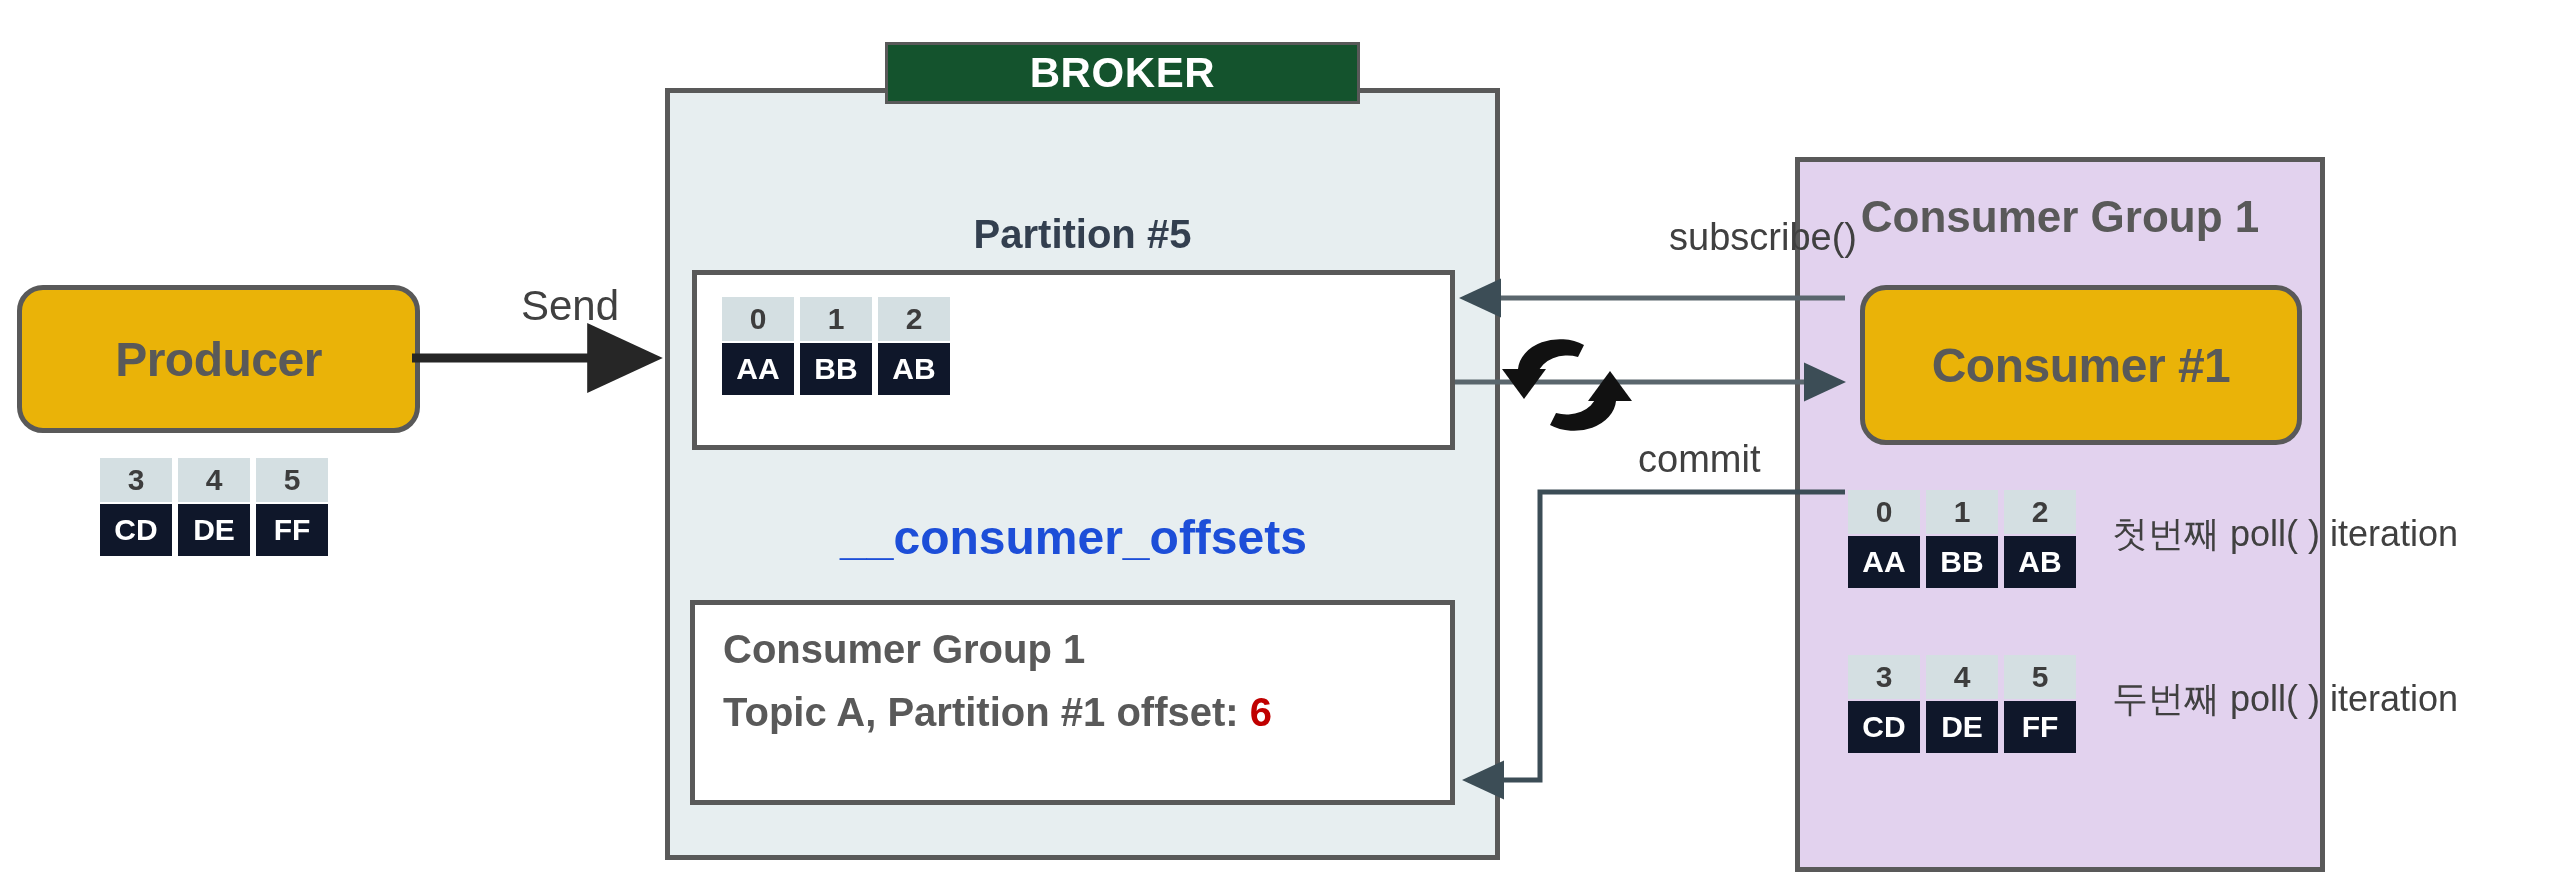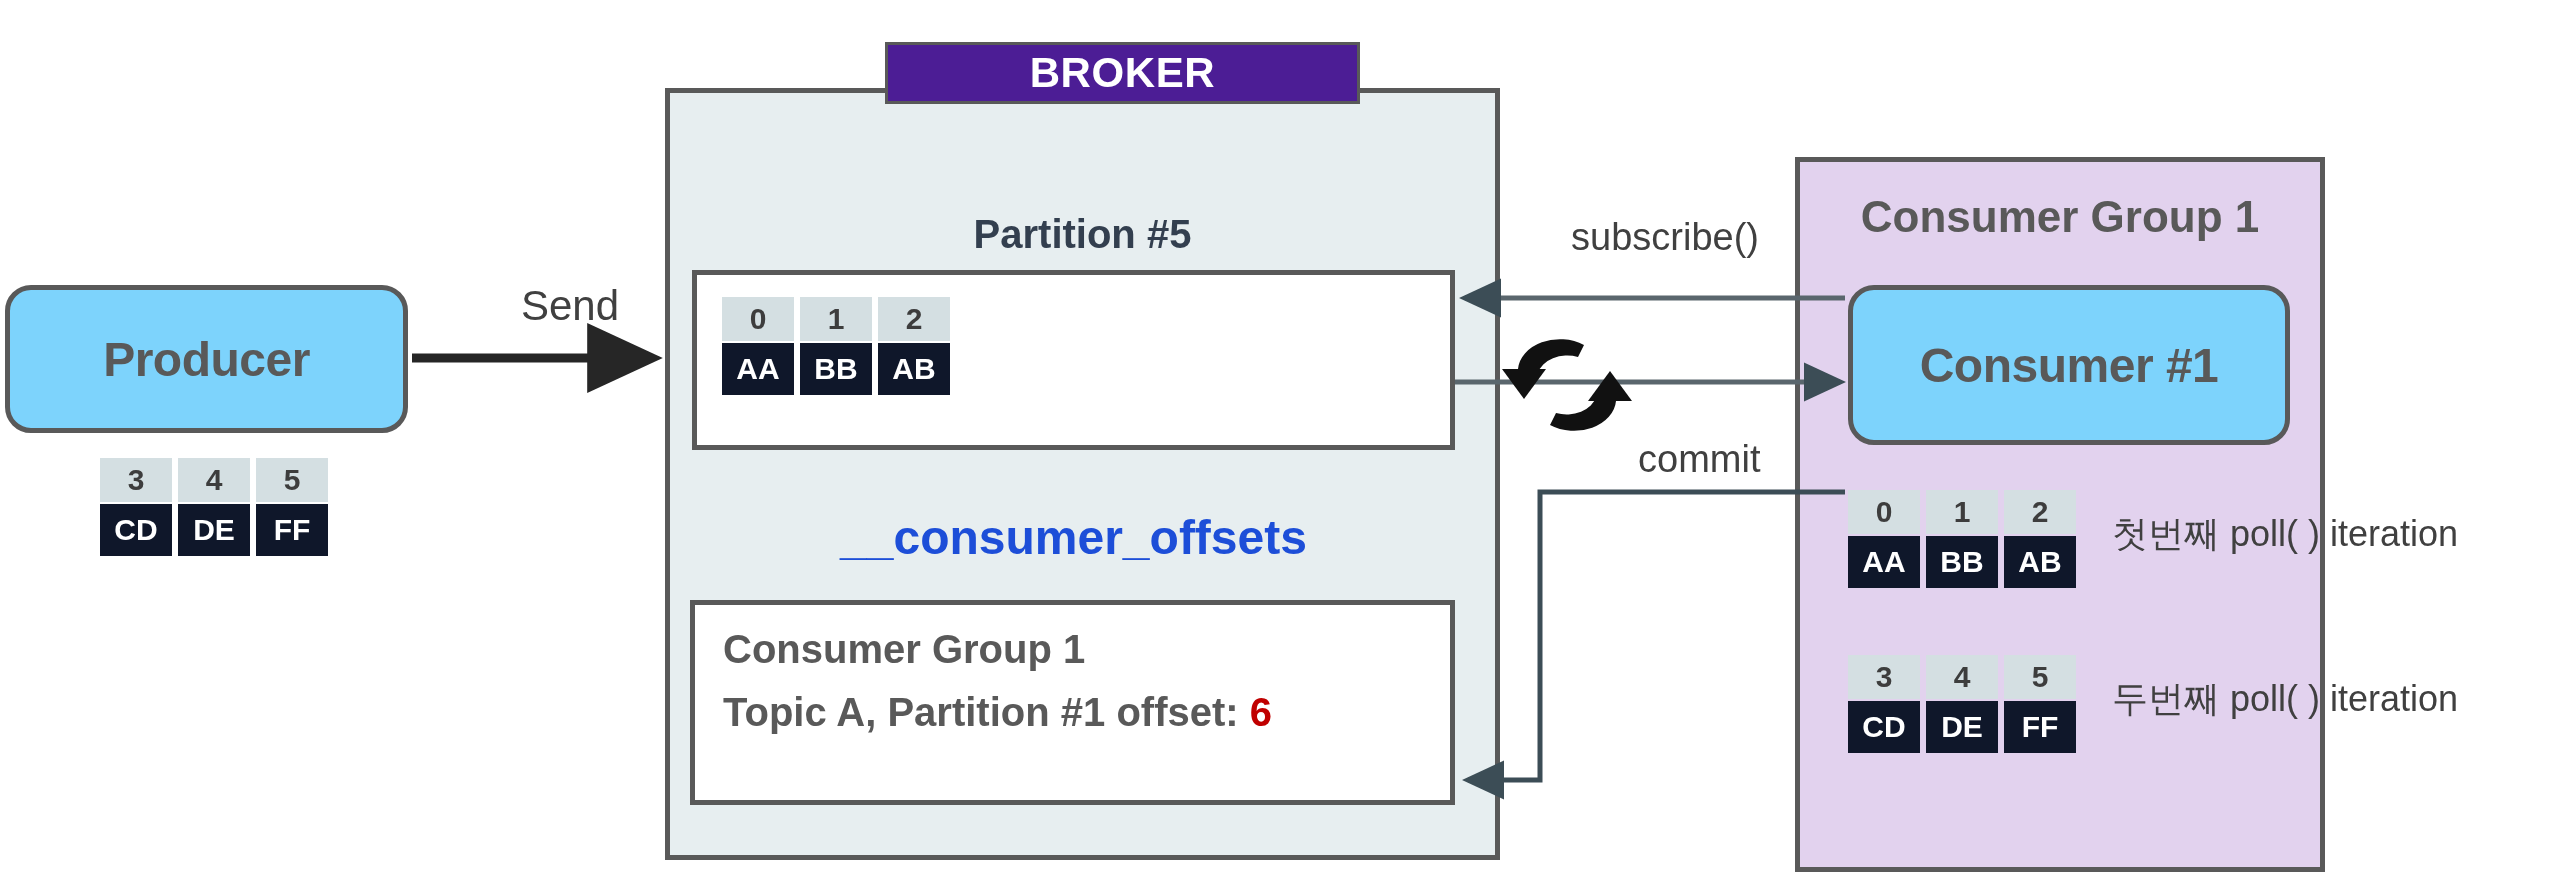--- a/index.html
+++ b/index.html
@@ -8,25 +8,25 @@
     font-family:"Liberation Sans", sans-serif;
     width:2550px;height:894px;
     position:relative;overflow:hidden;
     -webkit-font-smoothing:antialiased;
   }
   #stage{position:absolute;left:0;top:0;width:2550px;height:894px;}
   .abs{position:absolute;}
 
   
   .rbox{
-    background:#7dd3fc;
+    background:#eab308;
     border:5px solid #595959;
     border-radius:26px;
     box-sizing:border-box;
-    display:flex;align-items:center;justify-content:center;
+    display:flex;align-items:center;justify-content:center;margin-left:12px;
   }
   .sbox{
     background:#ffffff;
     border:5px solid #595959;
     box-sizing:border-box;
   }
 
   
   .t-producer{
     font-size:48px;font-weight:bold;color:#595959;letter-spacing:-0.5px;
@@ -64,21 +64,21 @@
     font-size:36px;font-weight:normal;color:#404040;white-space:nowrap;
   }
 
   
   #broker-box{
     left:665px;top:88px;width:835px;height:772px;
     background:#e7eef0;border:5px solid #595959;box-sizing:border-box;
   }
   #broker-header{
     left:885px;top:42px;width:475px;height:62px;
-    background:#4c1d95;border:3px solid #595959;box-sizing:border-box;
+    background:#14532d;border:3px solid #595959;box-sizing:border-box;
     display:flex;align-items:center;justify-content:center;
   }
 
   
   #cg-box{
     left:1795px;top:157px;width:530px;height:715px;
     background:#e2d2ee;border:5px solid #595959;box-sizing:border-box;
   }
 
   
@@ -241,20 +241,20 @@
     <g fill="#111111">
 
       <path d="M92,20 A42,32 0 0 0 26,44 L46,48 A30,22 0 0 1 86,32 Z"></path>
       <polygon points="10,44 54,44 32,74"></polygon>
 
       <path d="M58,100 A42,32 0 0 0 124,76 L104,72 A30,22 0 0 1 64,88 Z"></path>
       <polygon points="140,76 96,76 118,46"></polygon>
     </g>
   </svg>
 
-  <div class="abs" style="left:1500px;top:216px;width:330px;text-align:center;">
+  <div class="abs" style="left:1598px;top:216px;width:330px;text-align:center;">
     <span class="t-api">subscribe()</span>
   </div>
   <div class="abs" style="left:1638px;top:438px;width:260px;text-align:left;">
     <span class="t-api">commit</span>
   </div>
 
 </div>
 
 </body></html>

